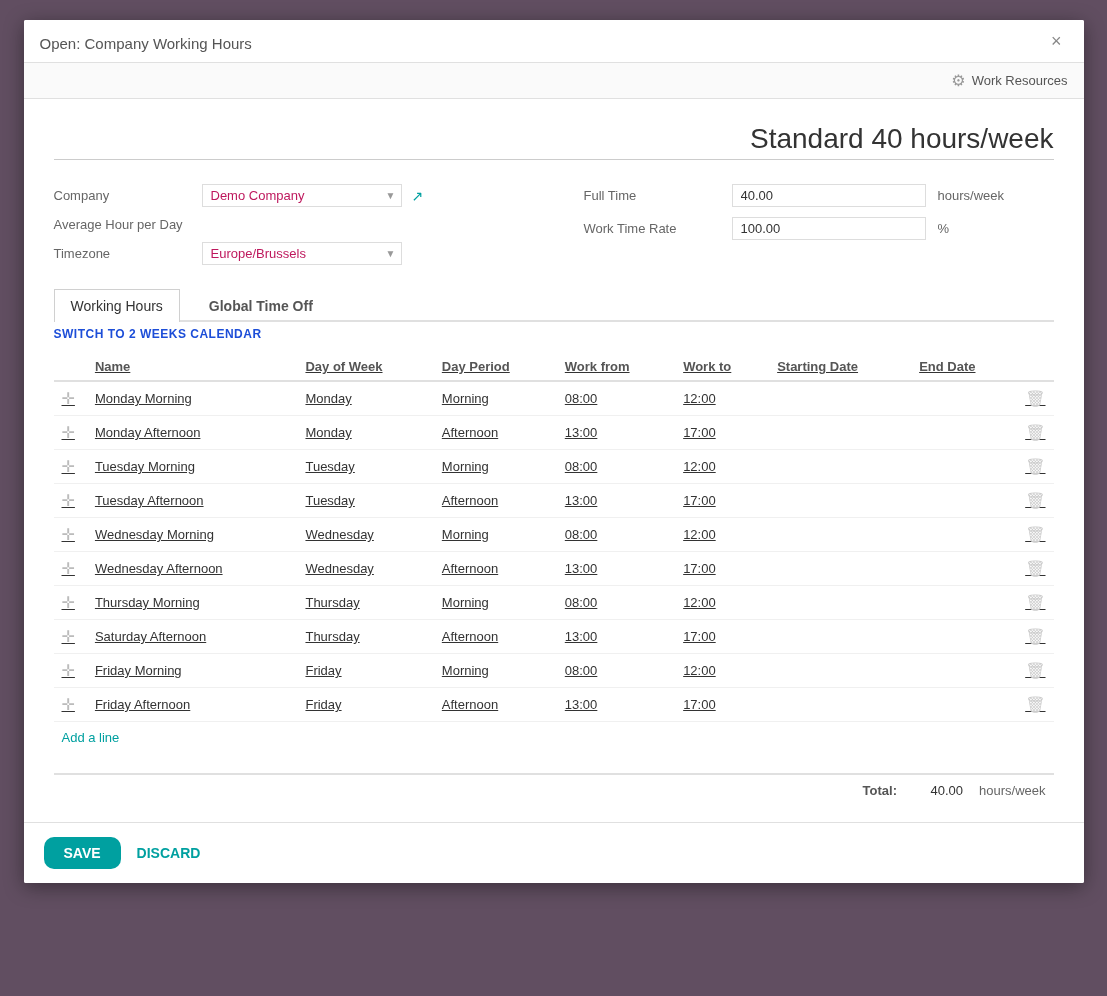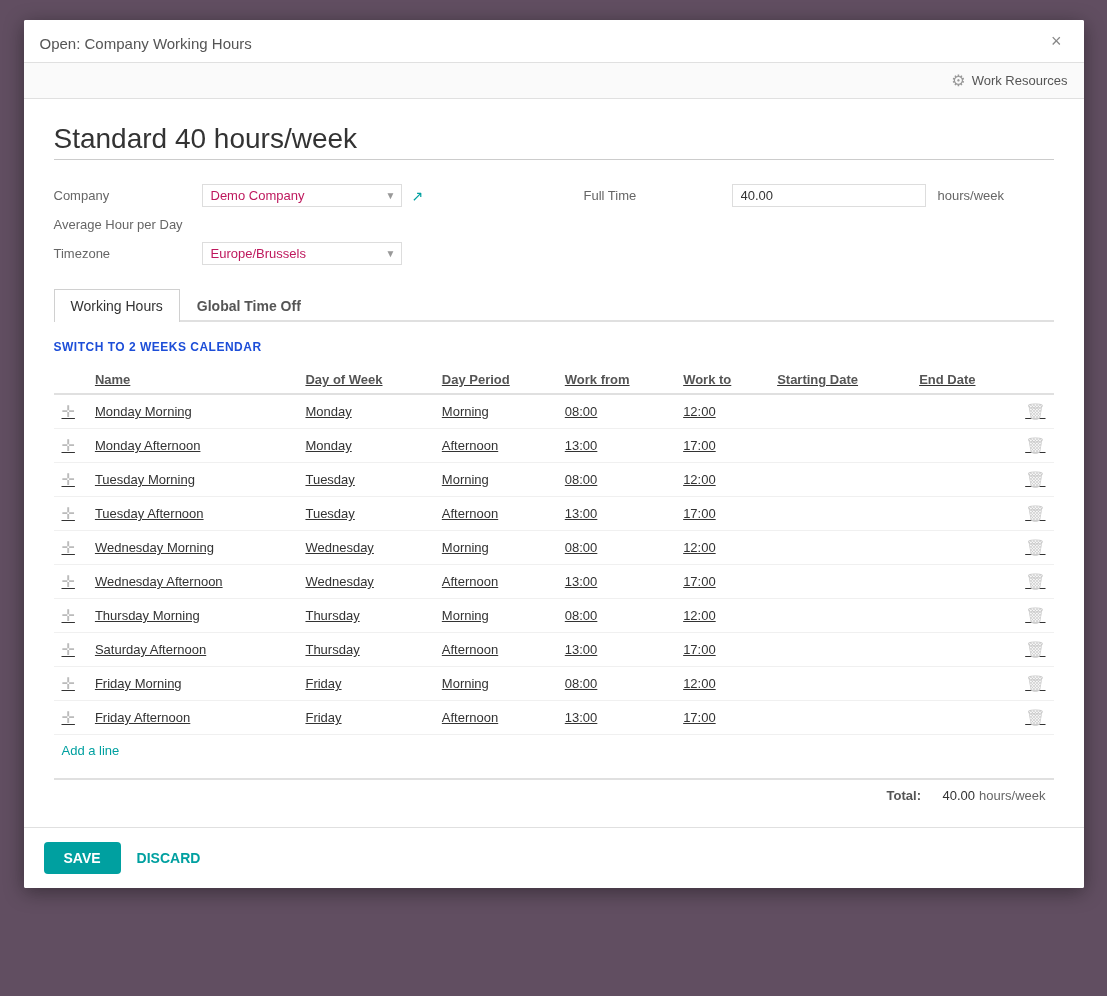--- a/index.html
+++ b/index.html
@@ -79,20 +79,21 @@
       color: #333;
       border-bottom: 1px solid #ccc;
       padding-bottom: 4px;
       margin-bottom: 24px;
       width: 100%;
       outline: none;
       border-top: none;
       border-left: none;
       border-right: none;
       background: transparent;
+      text-align: right;
     }
     .fields-grid {
       display: grid;
       grid-template-columns: 1fr 1fr;
       gap: 8px 60px;
       margin-bottom: 24px;
     }
     .field-row {
       display: flex;
       align-items: center;
@@ -141,21 +142,22 @@
       margin-left: 2px;
     }
     .unit-label {
       color: #666;
       font-size: 13px;
       margin-left: 4px;
     }
     .tabs {
       display: flex;
       border-bottom: 2px solid #e0e0e0;
-      margin-bottom: 16px;
+      margin-bottom: 3px;
+      gap: 12px;
     }
     .tab {
       padding: 8px 16px;
       cursor: pointer;
       font-size: 14px;
       color: #555;
       border: 1px solid transparent;
       border-bottom: none;
       margin-bottom: -2px;
       font-weight: bold;
@@ -213,23 +215,23 @@
       cursor: pointer;
       font-size: 13px;
       padding: 8px;
       display: inline-block;
     }
     .total-row {
       display: flex;
       justify-content: flex-end;
       align-items: flex-end;
       padding: 8px 8px;
-      gap: 4px;
+      gap: 16px;
       border-top: 2px solid #e0e0e0;
-      margin-top: 12px;
+      margin-top: 20px;
     }
     .total-label {
       font-weight: 600;
       font-size: 13px;
       color: #555;
     }
     .total-value {
       font-size: 13px;
       color: #333;
       min-width: 50px;
@@ -248,21 +250,21 @@
       background: #fff;
     }
     .btn-save {
       background: #00a0a0;
       color: #fff;
       border: none;
       padding: 8px 20px;
       font-size: 14px;
       font-weight: bold;
       cursor: pointer;
-      border-radius: 4px;
+      border-radius: 10px;
     }
     .btn-discard {
       background: none;
       border: none;
       color: #00a0a0;
       font-size: 14px;
       font-weight: bold;
       cursor: pointer;
       text-transform: uppercase;
     }
@@ -313,20 +315,25 @@
             </div>
           </div>
         </div>
 
         <div>
           <div class="field-row">
             <span class="field-label">Full Time</span>
             <input class="field-input" type="text" style="min-width: 120px;" value="40.00">
             <span class="unit-label">hours/week</span>
           </div>
+          <div class="field-row" style="margin-top:10px;">
+            <span class="field-label">Work Time Rate</span>
+            <input class="field-input" type="text" style="min-width: 120px;" value="100.00">
+            <span class="unit-label">%</span>
+          </div>
         </div>
       </div>
 
       
       <div class="tabs">
         <div class="tab active">Working Hours</div>
         <div class="tab">Global Time Off</div>
       </div>
 
       

